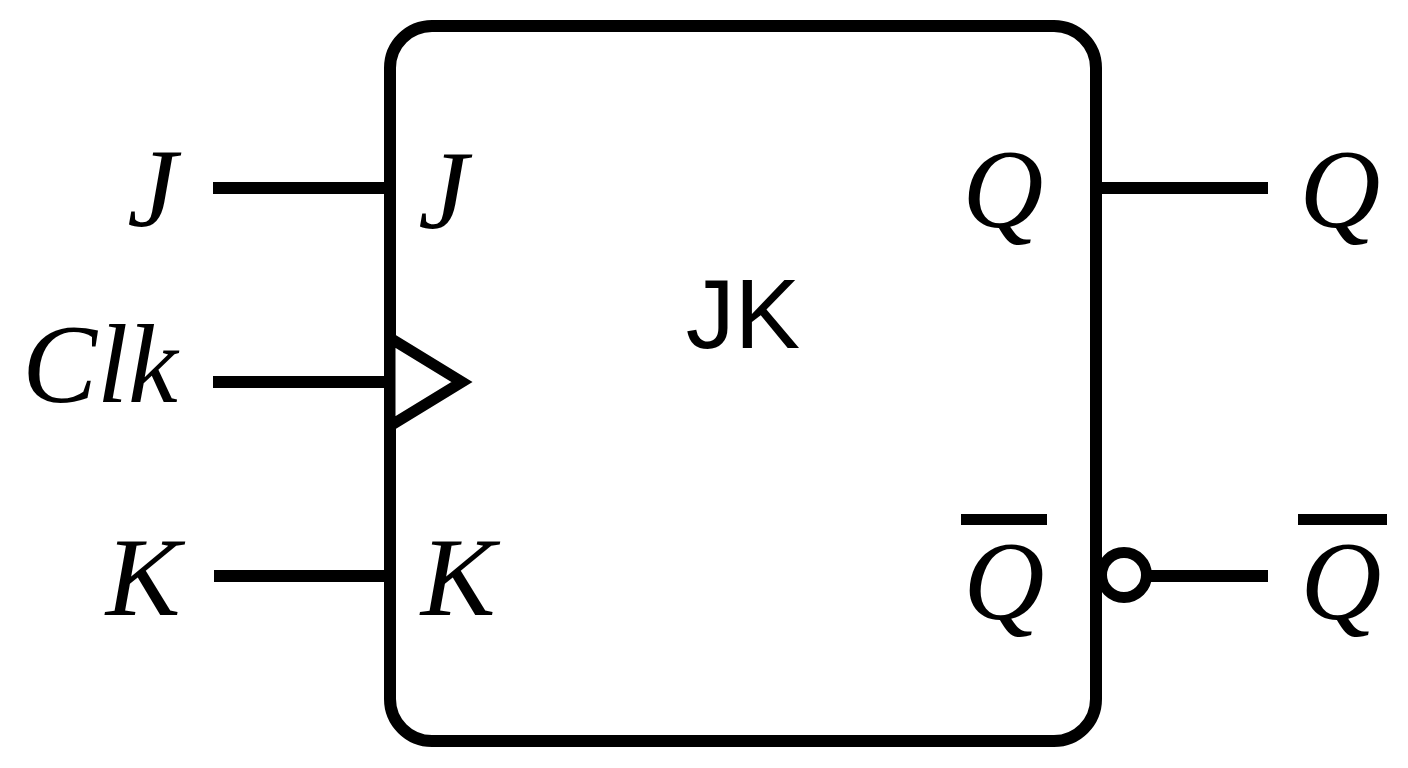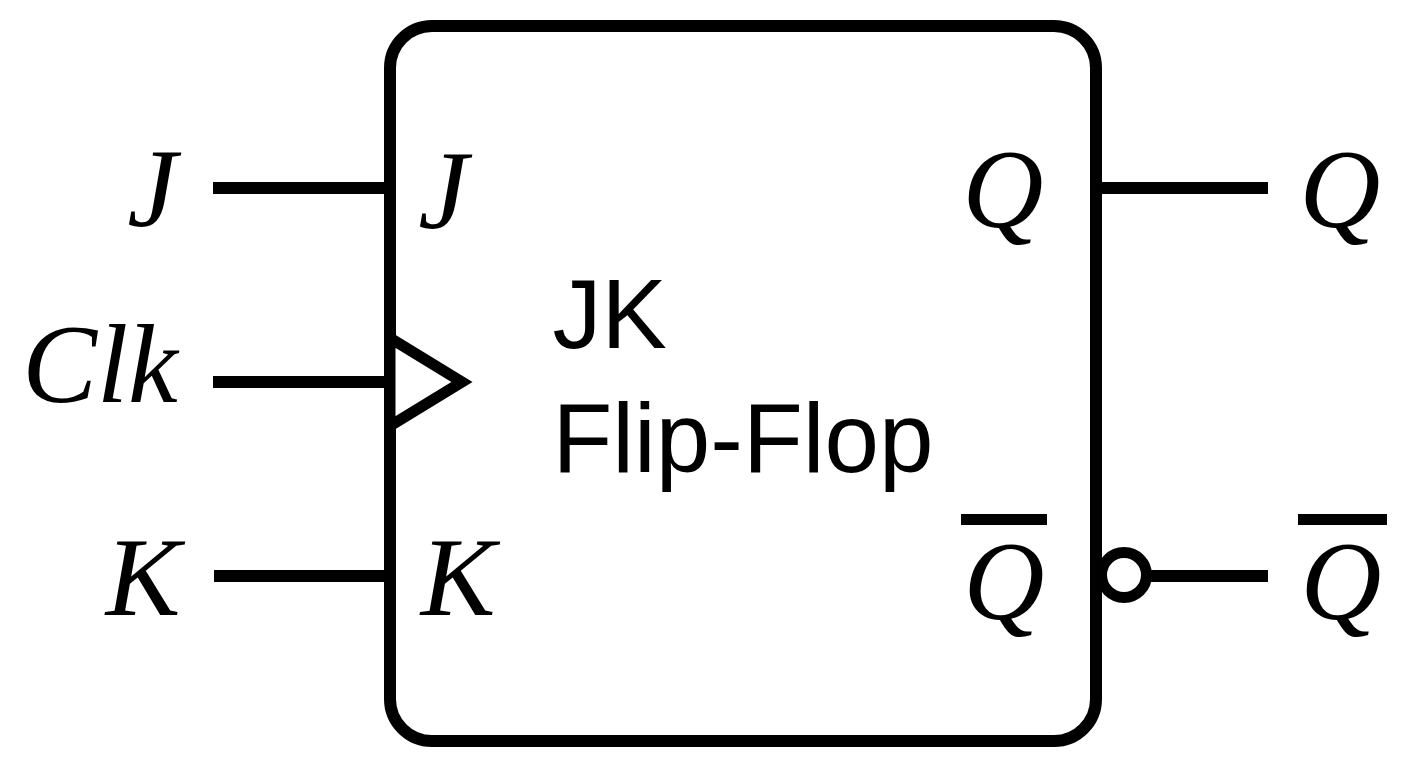--- a/index.html
+++ b/index.html
@@ -87,34 +87,33 @@
   .title {
     position: absolute;
     left: 743px;
     top: 252px;
     transform: translateX(-50%);
     font-family: "Liberation Sans", sans-serif;
     font-style: normal;
     font-size: 98px;
     line-height: 124px;
     color: #000000;
-    text-align: left;
+    text-align: right;
     white-space: nowrap;
   }
 </style>
 </head>
 <body>
 
 <div class="canvas">
 
   <div class="box"></div>
 
   <div class="title">
     <div>JK</div>
-    <div>Flip-Flop</div>
   </div>
 
   <div class="wire wire-j"></div>
   <div class="wire wire-clk"></div>
   <div class="wire wire-k"></div>
   <div class="wire wire-q"></div>
   <div class="wire wire-qb"></div>
 
   <svg class="clk-triangle" viewBox="0 0 100 104">
     <polygon points="6,8 78,52 6,96" fill="#ffffff" stroke="#000000" stroke-width="11" stroke-linejoin="miter"></polygon>

